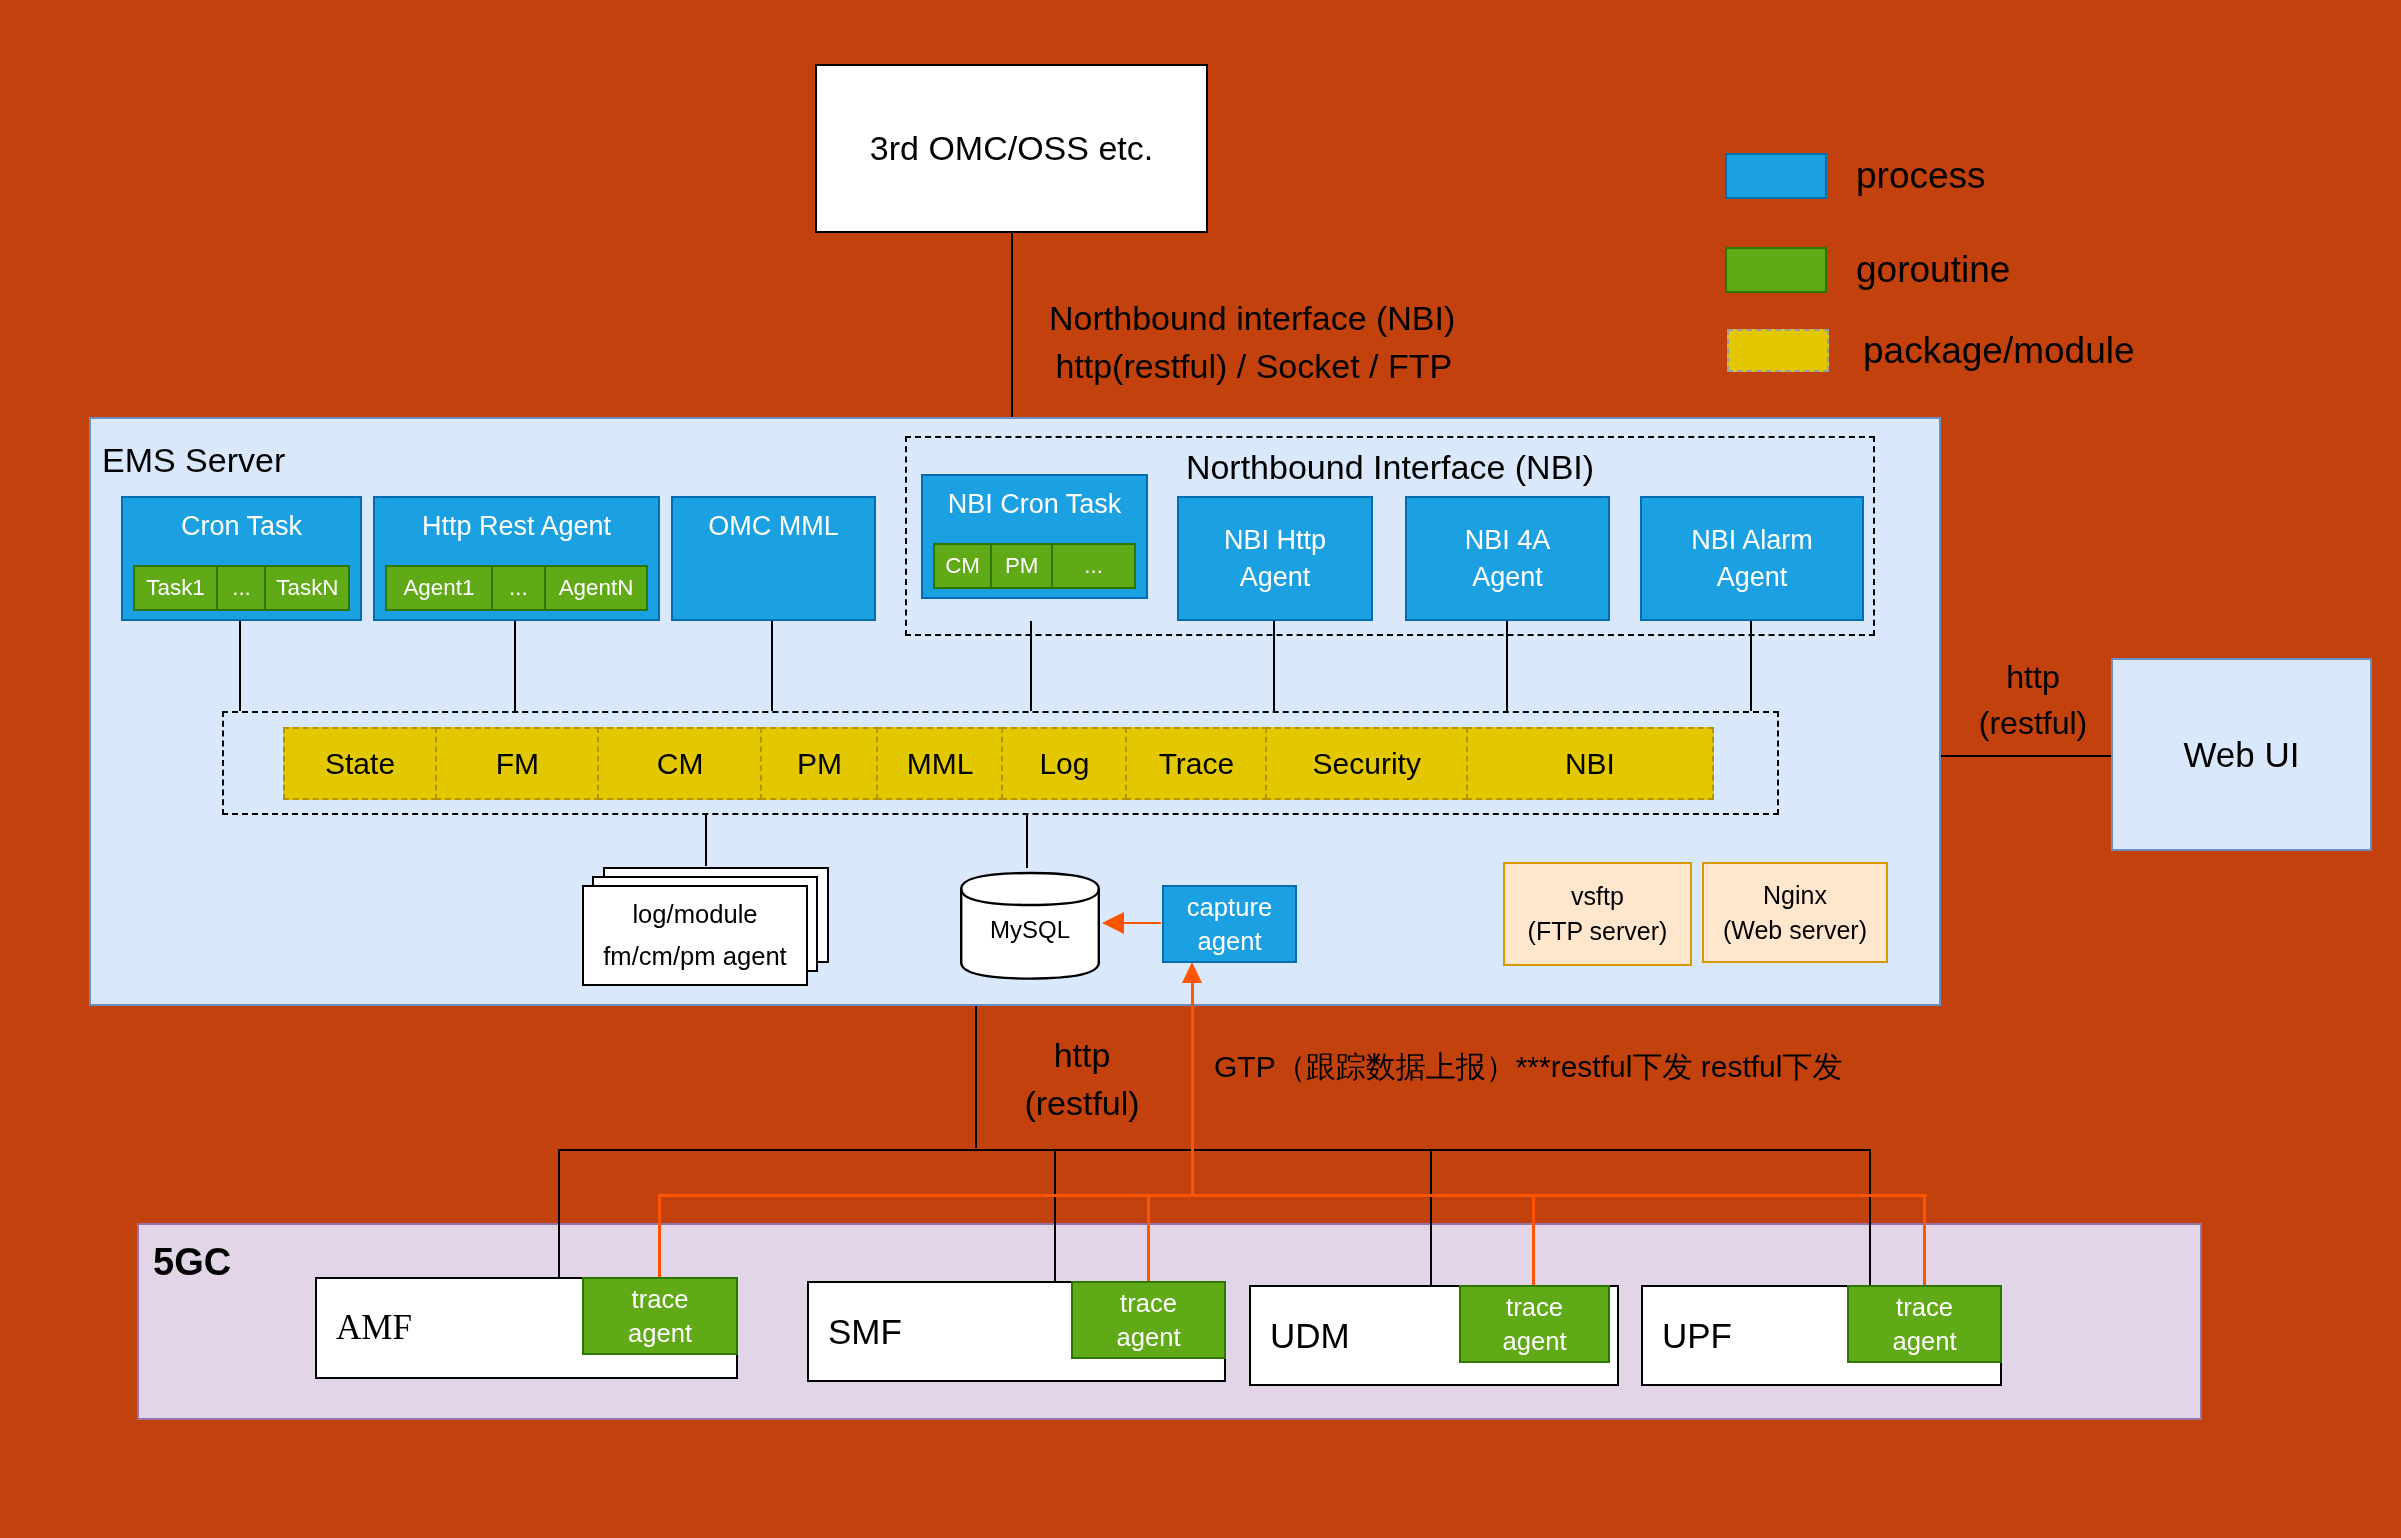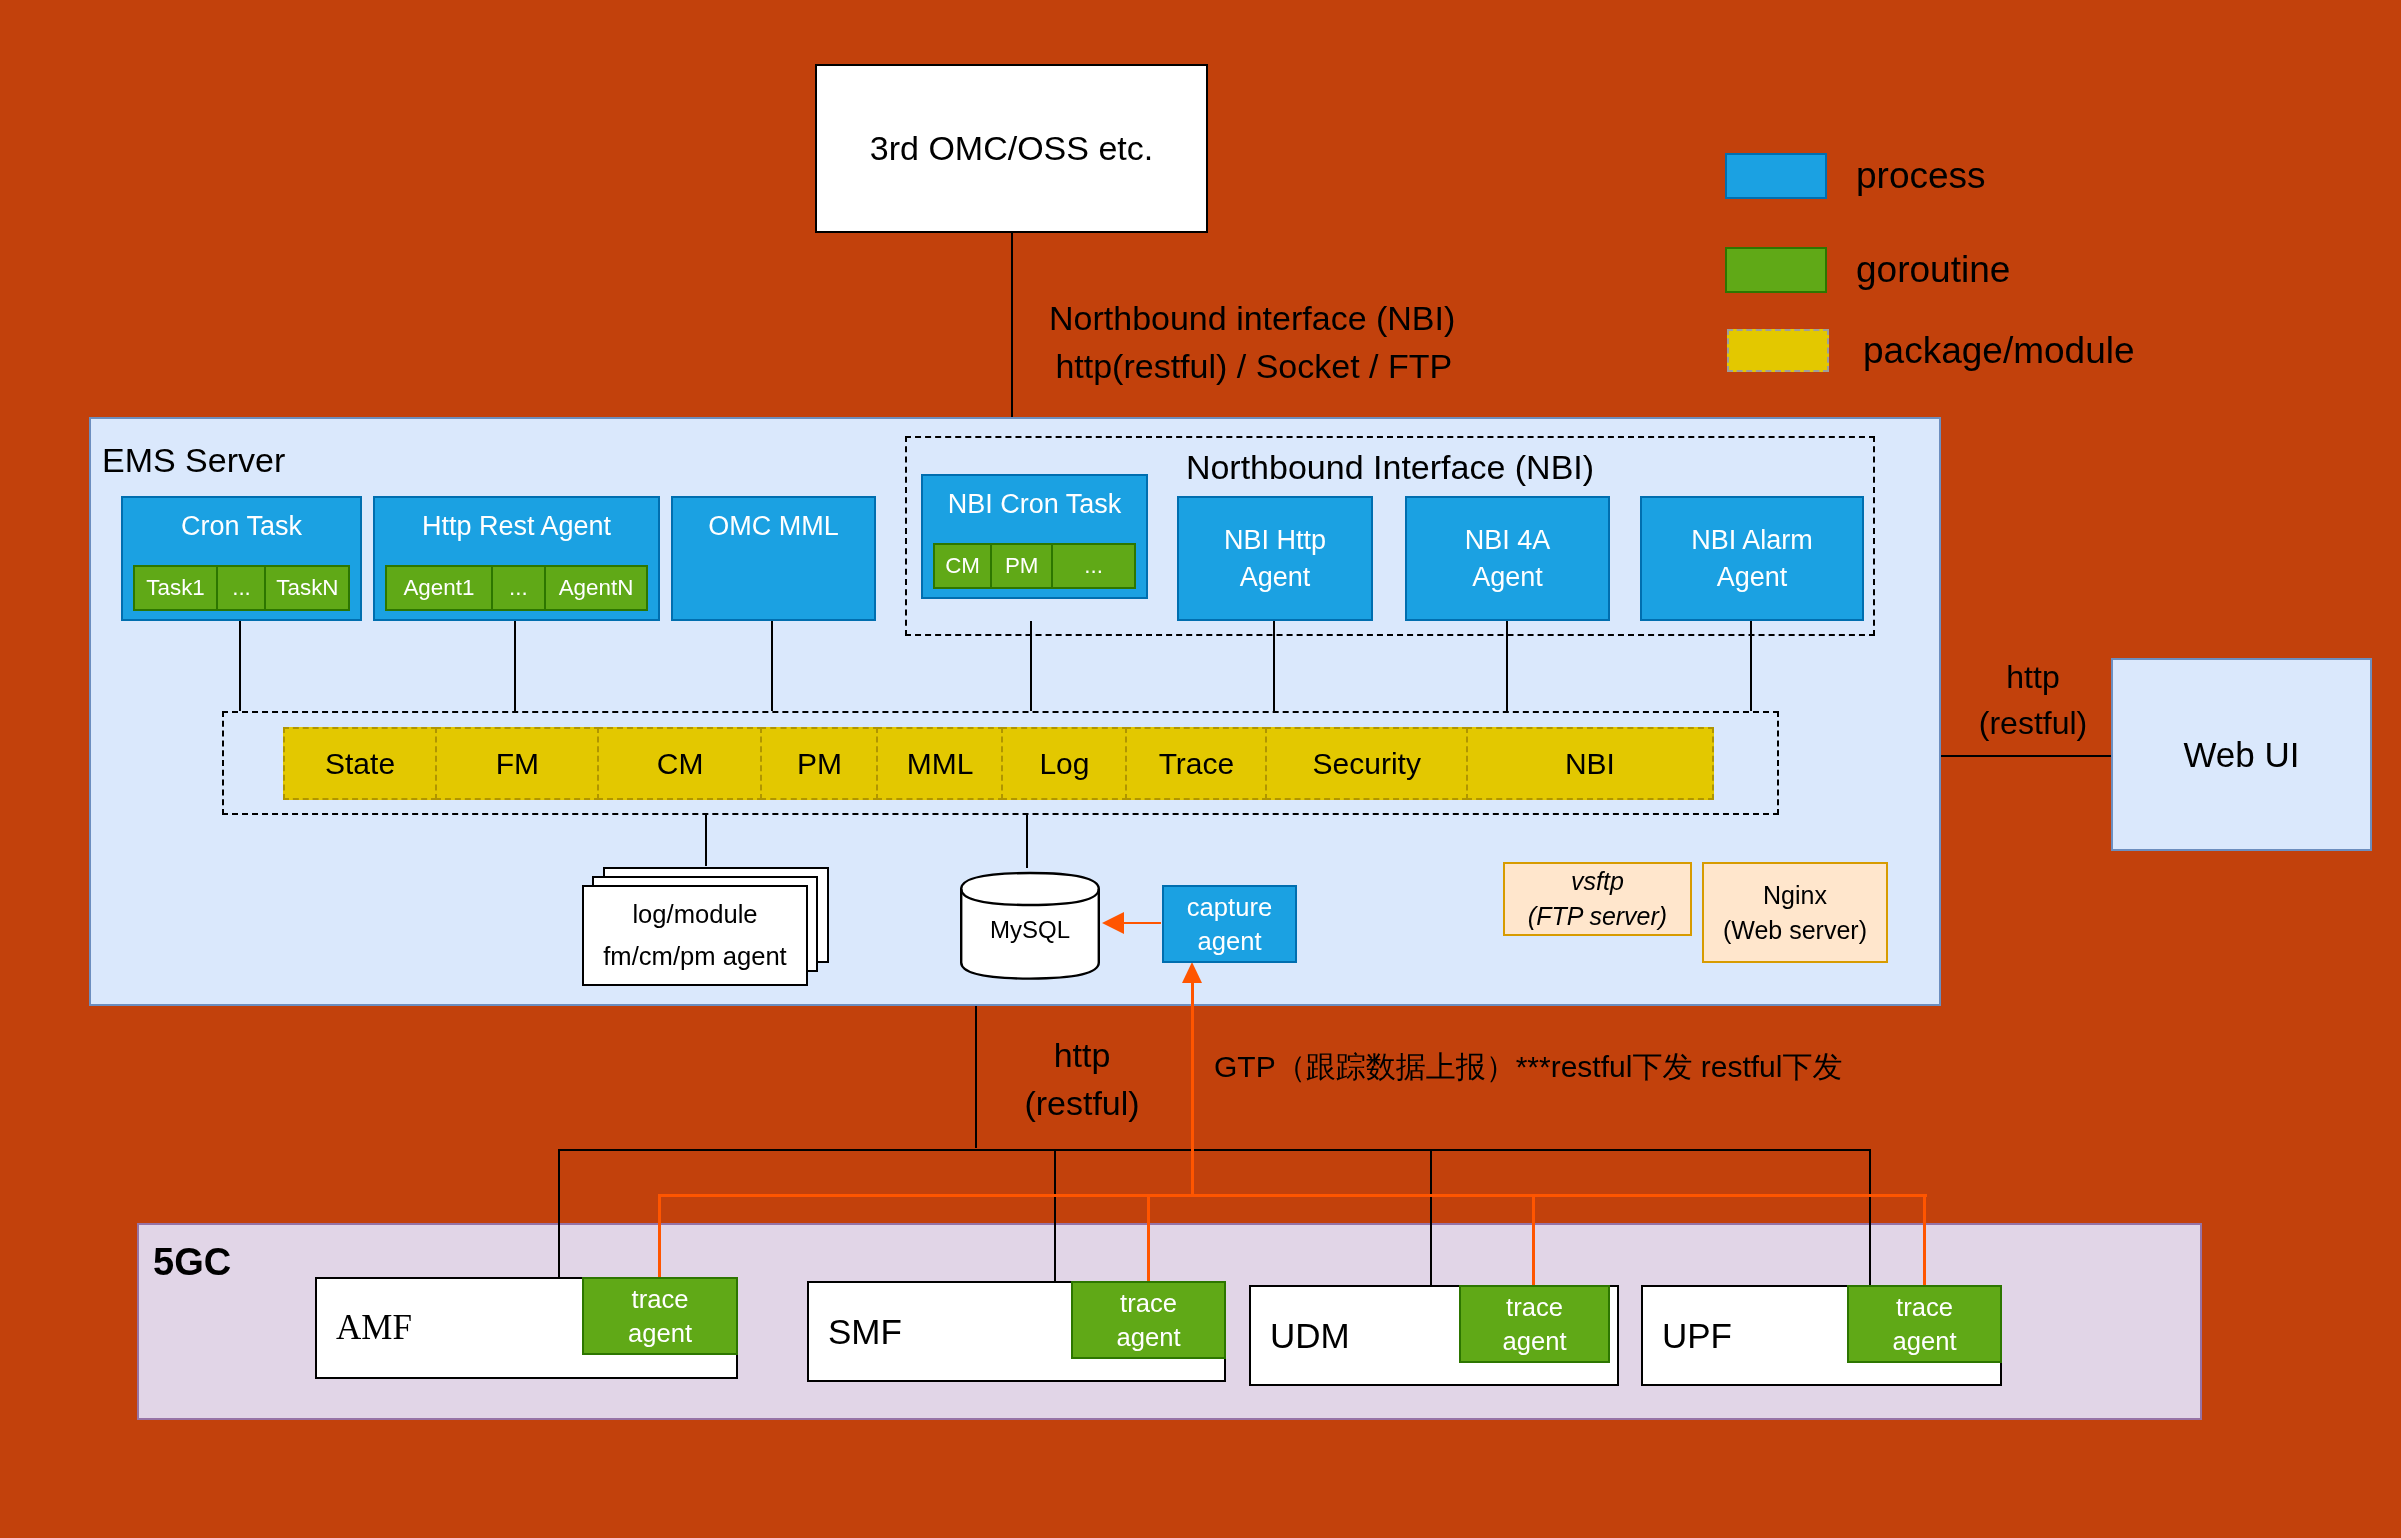--- a/index.html
+++ b/index.html
@@ -160,21 +160,21 @@
     <path d="M4 26 Q4 6 90 6 Q176 6 176 26 L176 118 Q176 138 90 138 Q4 138 4 118 Z" fill="#ffffff" stroke="#000000" stroke-width="3"></path>
     <path d="M4 26 Q4 46 90 46 Q176 46 176 26" fill="none" stroke="#000000" stroke-width="3"></path>
   </svg>
   <div class="label" style="left:958px;top:916px;width:144px;text-align:center;font-size:24px;">MySQL</div>
 
   <div class="abs bluebox" style="left:1162px;top:885px;width:135px;height:78px;">
     <span>capture</span>
     <span>agent</span>
   </div>
 
-  <div class="abs obox" style="left:1503px;top:862px;width:189px;height:74px;font-style:italic;">
+  <div class="abs obox" style="left:1503px;top:862px;width:189px;height:104px;">
     <span>vsftp</span>
     <span>(FTP server)</span>
   </div>
   <div class="abs obox" style="left:1702px;top:862px;width:186px;height:101px;">
     <span>Nginx</span>
     <span>(Web server)</span>
   </div>
 
   <div class="abs lblue" style="left:2111px;top:658px;width:261px;height:193px;display:flex;align-items:center;justify-content:center;font-size:35px;">
     <span>Web UI</span>

